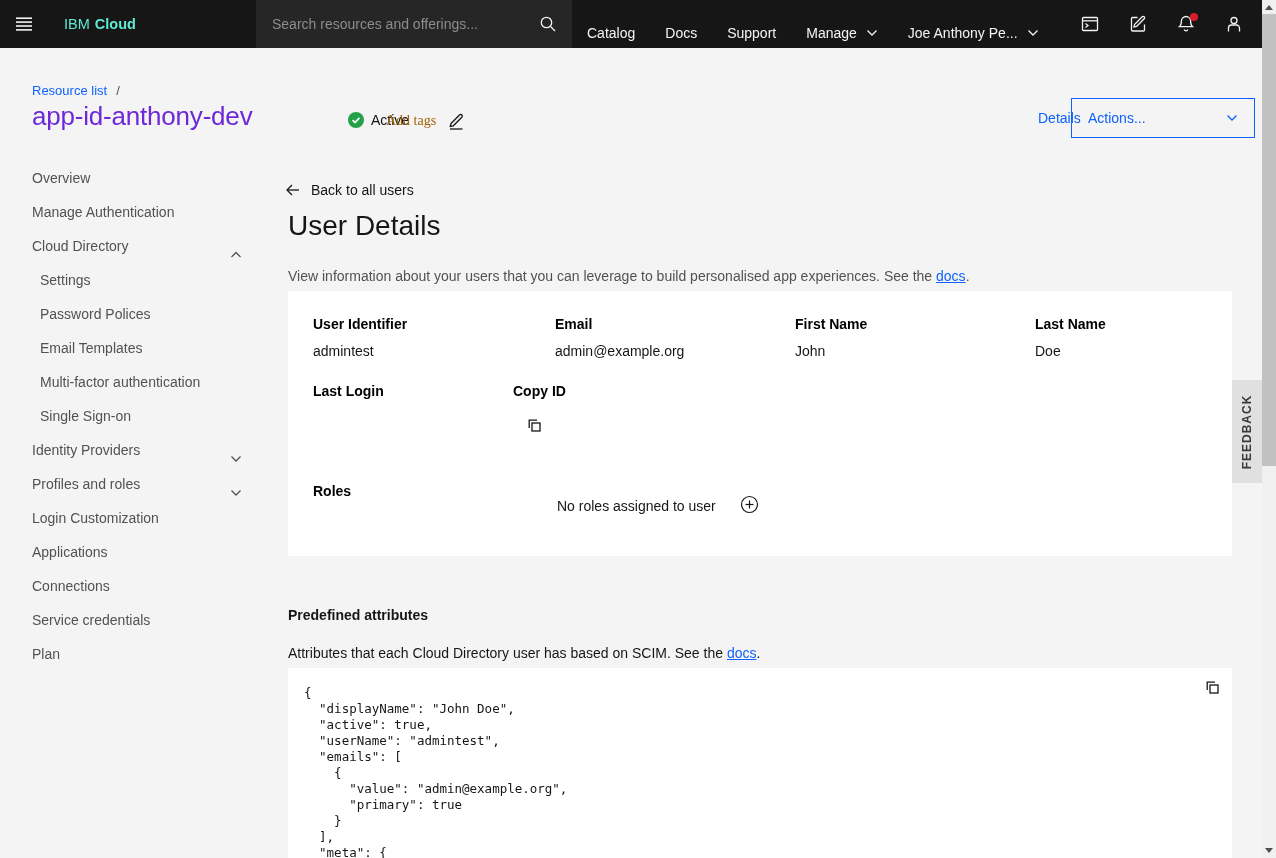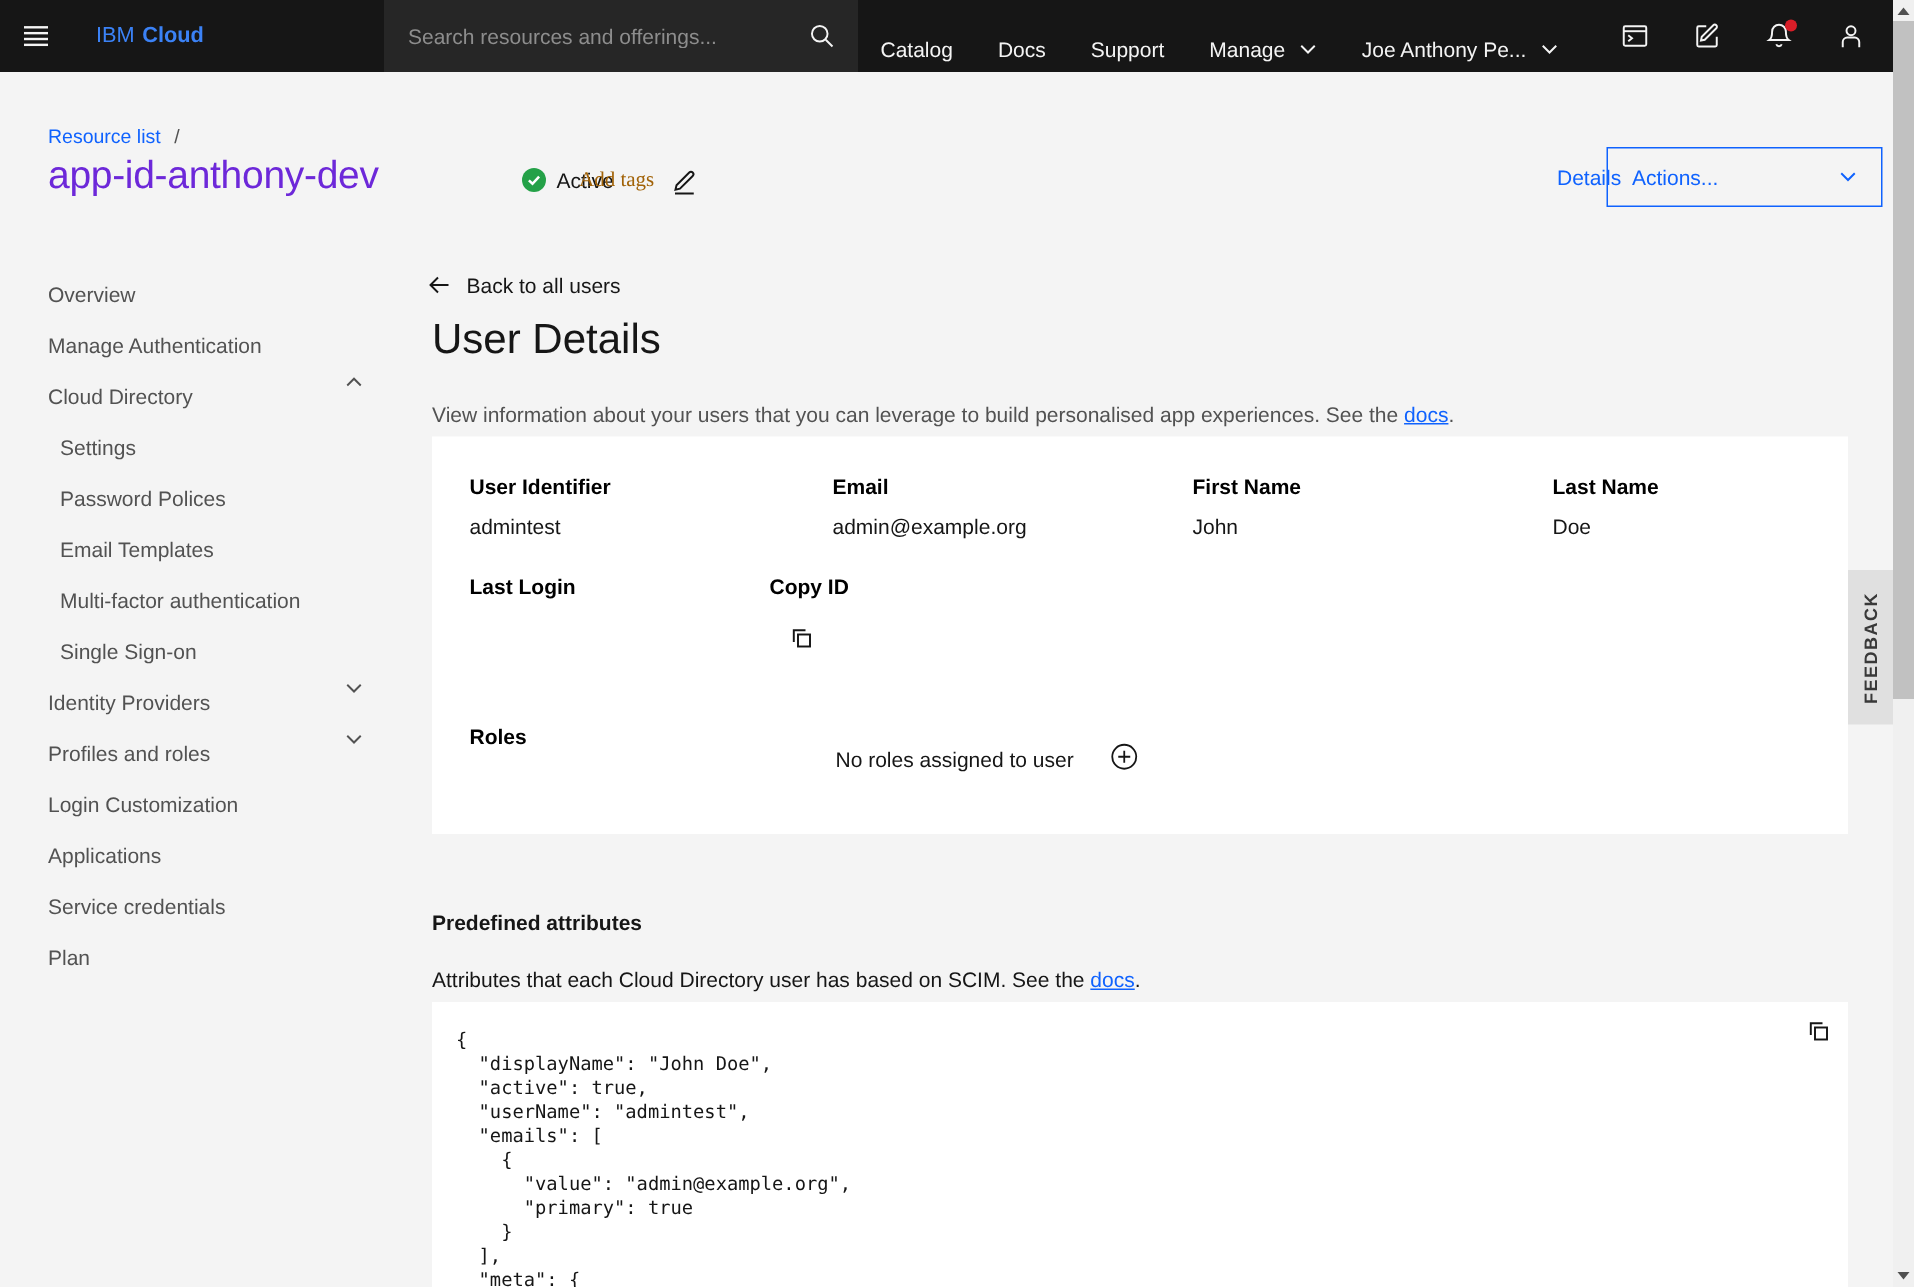--- a/index.html
+++ b/index.html
@@ -8,21 +8,21 @@
     width:1276px; height:858px; position:relative; overflow:hidden;
     background:#f4f4f4;
     font-family:"Liberation Sans","DejaVu Sans",sans-serif;
     color:#161616;
   }
   svg { display:block; }
 
   
   .top-nav { position:absolute; left:0; top:0; width:1262px; height:48px; background:#161616; z-index:10; }
   .hamburger-btn { position:absolute; left:0; top:0; width:48px; height:48px; display:flex; align-items:center; justify-content:center; cursor:pointer; }
-  .brand { position:absolute; left:64px; top:0; height:48px; display:flex; align-items:center; gap:5px; font-size:14.5px; color:#3b82f6; }
+  .brand { position:absolute; left:64px; top:0; height:48px; display:flex; align-items:center; gap:5px; font-size:14.5px; color:#5eead4; }
   .brand .ibm { font-weight:400; }
   .brand .cloud { font-weight:700; }
   .search-wrap { position:absolute; left:256px; top:0; width:316px; height:48px; background:#262626; display:flex; align-items:center; }
   .search-input { flex:1; height:100%; background:transparent; border:none; outline:none; color:#f4f4f4; font-size:14px; padding:0 0 0 16px; font-family:inherit; }
   .search-input::placeholder { color:#8d8d8d; }
   .search-btn { width:48px; height:48px; display:flex; align-items:center; justify-content:center; cursor:pointer; }
   .nav-links { position:absolute; left:572px; top:0; height:65px; display:flex; align-items:center; }
   .nav-link { padding:0 15px; height:48px; display:flex; align-items:center; gap:9px; color:#f4f4f4; font-size:14px; cursor:pointer; text-decoration:none; }
   .nav-icons { position:absolute; left:1066px; top:0; display:flex; }
   .nav-icon-btn { width:48px; height:48px; display:flex; align-items:center; justify-content:center; position:relative; cursor:pointer; }
@@ -33,21 +33,21 @@
   .breadcrumb a { color:#0f62fe; text-decoration:none; cursor:pointer; }
   .breadcrumb .sep { color:#525252; }
   .page-title { position:absolute; left:32px; top:101px; font-size:26px; font-weight:400; color:#6d28d9; margin:0; letter-spacing:-0.2px; }
   .status-badge { position:absolute; left:300px; top:112px; display:flex; align-items:flex-start; gap:7px; font-size:14px; color:#161616;padding-left:48px; }
   .add-tags { position:absolute; left:386px; top:112px; display:flex; align-items:center; gap:11px; font-size:14px; color:#a16207; cursor:pointer;font-family:Liberation Serif, serif; }
   .details-link { position:absolute; left:997px; top:110px; font-size:14px; color:#0f62fe; text-decoration:none; cursor:pointer;margin-left:41px; }
   .actions-btn { position:absolute; left:1071px; top:98px; width:184px; height:40px; background:transparent; border:1px solid #0f62fe; color:#0f62fe; font-size:14px; font-family:inherit; display:flex; align-items:center; justify-content:space-between; padding:0 16px; cursor:pointer; }
 
   
   .sidebar { position:absolute; left:0; top:170px; width:256px; }
-  .side-item { height:34px; display:flex; align-items:flex-end; padding:0 16px 0 32px; font-size:14px; color:#525252; position:relative; cursor:pointer; }
+  .side-item { height:34px; display:flex; align-items:flex-start; padding:0 16px 0 32px; font-size:14px; color:#525252; position:relative; cursor:pointer; }
   .side-item.sub { padding-left:40px; }
   .side-item.selected { background:#e0e0e0; color:#161616; font-weight:700; border-left:4px solid #0f62fe; padding-left:36px; }
   .side-item .chev { position:absolute; right:14px; top:50%; transform:translateY(-50%); }
 
   
   .main { position:absolute; left:288px; top:170px; width:944px; }
   .back-link { position:absolute; left:-3px; top:12px; display:flex; align-items:center; gap:10px; font-size:14px; color:#161616; cursor:pointer; }
   .page-heading { position:absolute; left:0; top:40px; margin:0; font-size:28px; font-weight:400; color:#161616; }
   .lead { position:absolute; left:0; top:84px; font-size:14px; color:#525252; }
   .doc-link { color:#0f62fe; text-decoration:underline; cursor:pointer; }
@@ -244,20 +244,23 @@
         </svg>
       </span>
   </div>
   <div class="side-item">
       <span>Login Customization</span>
     </div>
   <div class="side-item">
       <span>Applications</span>
     </div>
   <div class="side-item">
+      <span>Connections</span>
+    </div>
+  <div class="side-item">
       <span>Service credentials</span>
     </div>
   <div class="side-item">
       <span>Plan</span>
     </div>
 </nav>
 
 <main class="main">
   <div class="back-link">
     <span>

